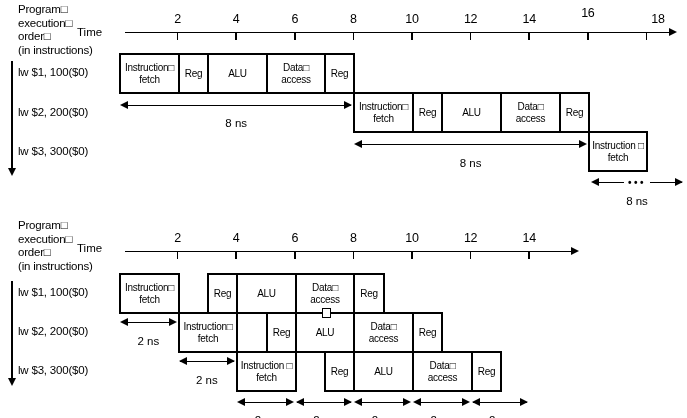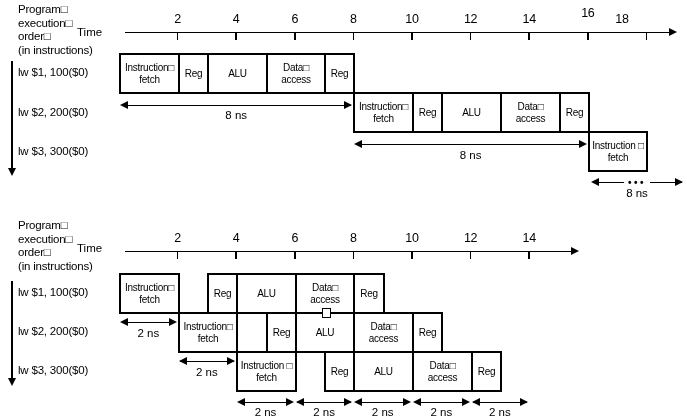--- a/index.html
+++ b/index.html
@@ -6,21 +6,21 @@
   .figure{
     position:relative;width:687px;height:418px;background:#ffffff;color:#000;
     font-family:"Liberation Sans",sans-serif;overflow:hidden;
   }
   .diagram{position:absolute;left:0;top:0;width:100%;height:100%;}
   .txt{position:absolute;white-space:pre;color:#000;}
   .hdr{font-size:11.5px;letter-spacing:-0.2px;padding-left:16px;}
   .time{font-size:11.5px;}
   .ticknum{font-size:12.5px;transform:translateX(-50%);letter-spacing:-0.3px;}
   .lw{font-size:11.5px;letter-spacing:-0.2px;}
-  .span-label{font-size:11.5px;transform:translateX(-50%);}
+  .span-label{font-size:11.5px;transform:translateX(-50%);margin-top:8px;}
   .dots{font-size:10px;font-weight:700;letter-spacing:2.5px;background:#fff;
         padding:0 4px;transform:translate(-50%,-50%);}
   .hline{position:absolute;height:1.7px;background:#000;}
   .vline{position:absolute;width:1.7px;background:#000;}
   .tick{position:absolute;width:1.7px;height:7px;background:#000;}
   .ah-right{position:absolute;width:0;height:0;border-top:4px solid transparent;
             border-bottom:4px solid transparent;border-left:8.5px solid #000;}
   .ah-left{position:absolute;width:0;height:0;border-top:4px solid transparent;
            border-bottom:4px solid transparent;border-right:8.5px solid #000;}
   .ah-down{position:absolute;width:0;height:0;border-left:4px solid transparent;
@@ -54,21 +54,21 @@
       <div class="txt ticknum" style="left: 353.4px; top: 11.5px;">8</div>
       <div class="tick" style="left: 411.2px; top: 33px;"></div>
       <div class="txt ticknum" style="left: 412px; top: 11.5px;">10</div>
       <div class="tick" style="left: 469.8px; top: 33px;"></div>
       <div class="txt ticknum" style="left: 470.6px; top: 11.5px;">12</div>
       <div class="tick" style="left: 528.4px; top: 33px;"></div>
       <div class="txt ticknum" style="left: 529.2px; top: 11.5px;">14</div>
       <div class="tick" style="left: 587px; top: 33px;"></div>
       <div class="txt ticknum" style="left: 587.8px; top: 6px;">16</div>
       <div class="tick" style="left: 645.6px; top: 33px;"></div>
-      <div class="txt ticknum" style="left: 622px; top: 11.5px;">18</div>
+      <div class="txt ticknum" style="left: 658px; top: 11.5px;">18</div>
       <div class="vline" style="left: 11.2px; top: 61px; height: 108px;"></div>
       <div class="ah-down" style="left: 8px; top: 168px;"></div>
       <div class="txt lw" style="left: 18px; top: 66px;">lw $1, 100($0)</div>
       <div class="stage" style="left: 119px; top: 53px; width: 61px; height: 41px;">
         <div class="ln">Instruction□</div>
         <div class="ln">fetch</div>
       </div>
       <div class="stage" style="left: 178px; top: 53px; width: 31px; height: 41px;">
         <div class="ln">Reg</div>
       </div>

